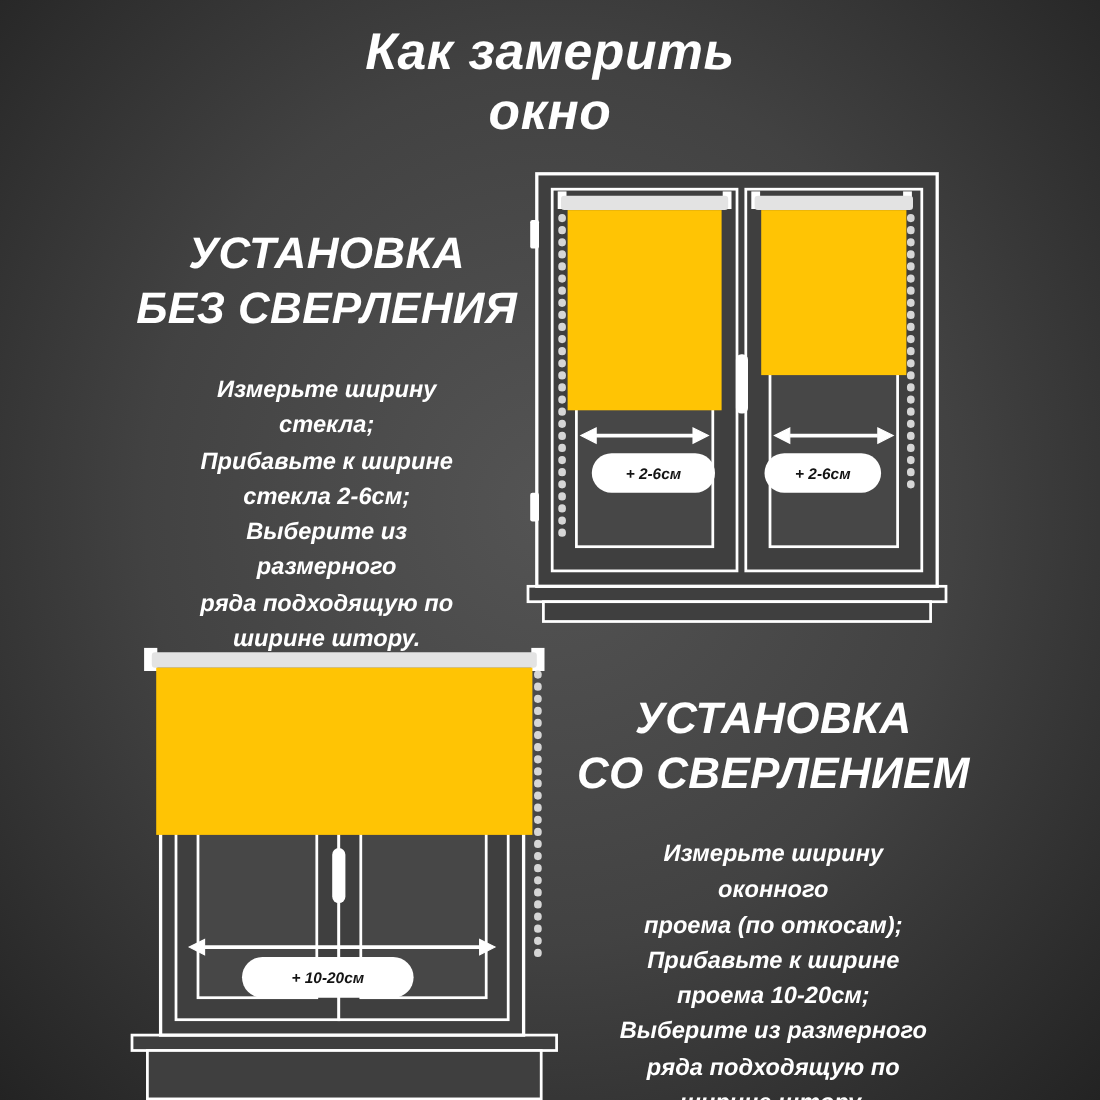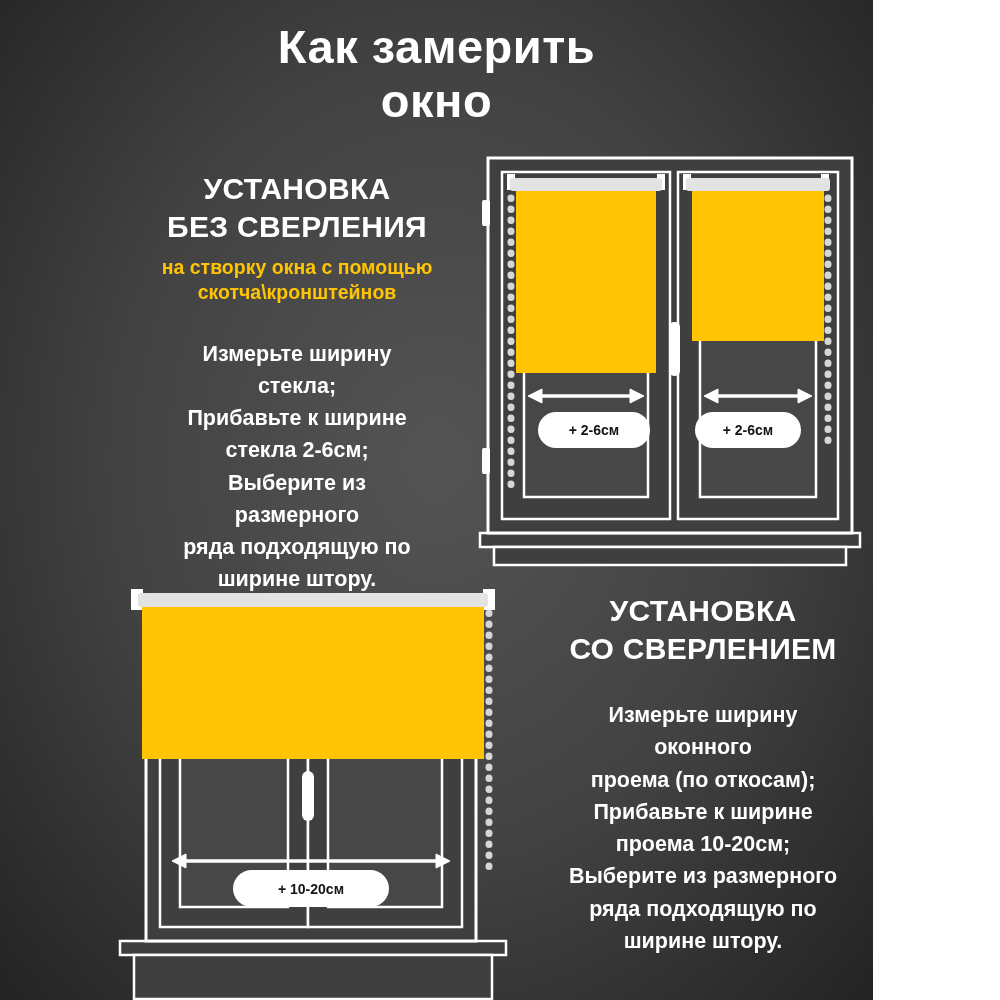--- a/index.html
+++ b/index.html
@@ -1,32 +1,33 @@
 <!DOCTYPE html>
 <html style="--accent: #ffc404;"><head>
 <meta charset="utf-8">
 <style>
   :root { --accent:#ffc404; }
   * { margin:0; padding:0; box-sizing:border-box; }
   body { font-family:"Liberation Sans", sans-serif; }
   .canvas {
-    position:relative; width:873px; height:1000px; overflow:hidden;
+    position:relative; width:1000px; height:1000px; overflow:hidden;
     background: radial-gradient(ellipse at 50% 46%, #545454 0%, #424242 52%, #232323 100%);
+    font-style: italic;
   }
   .multiline { white-space:pre-line; }
 
   .title {
     position:absolute; top:20px; left:0; width:100%;
     text-align:center; color:#ffffff; font-size:47px; font-weight:800;
     line-height:1.15; letter-spacing:0.5px;
   }
 
   .text-block { position:absolute; text-align:center; }
   .text-block h2 {
-    color:#ffffff; font-size:30px; font-weight:800; line-height:1.25; letter-spacing:0.3px;
+    color:#ffffff; font-size:40px; font-weight:800; line-height:1.25; letter-spacing:0.3px;margin-top:36px;
   }
   .text-block .accent-sub {
     color:var(--accent); font-size:19.5px; font-weight:700; line-height:1.3;
     margin-top:10px;
   }
   .text-block .body-text {
     color:#ffffff; font-size:21.5px; font-weight:700; line-height:1.5;
     margin-top:32px;
   }
   .no-drill { left:118px; top:170px; width:358px; }
@@ -43,35 +44,33 @@
   .cassette-fill { fill:#e3e3e3; }
   .bracket-fill { fill:#ffffff; }
 
   .pill {
     position:absolute; background:#ffffff; color:#141414;
     border-radius:19px; font-weight:800; font-size:14px;
     display:flex; align-items:center; justify-content:center;
   }
   .pill-left  { left:60px;  top:262px; width:112px; height:36px; }
   .pill-right { left:217px; top:262px; width:106px; height:36px; }
-  .pill-big   { left:115px; top:287px; width:156px; height:37px; }
+  .pill-big   { left:102px; top:287px; width:156px; height:37px; }
 </style>
 </head>
 <body>
 
 <div class="canvas">
 
   <h1 class="title multiline">Как замерить
 окно</h1>
 
   <section class="text-block no-drill">
     <h2 class="multiline">УСТАНОВКА
 БЕЗ СВЕРЛЕНИЯ</h2>
-    <p class="accent-sub multiline">на створку окна с помощью
-скотча\кронштейнов</p>
     <p class="body-text multiline">Измерьте ширину
 стекла;
 Прибавьте к ширине
 стекла 2-6см;
 Выберите из
 размерного
 ряда подходящую по
 ширине штору.</p>
   </section>
 

